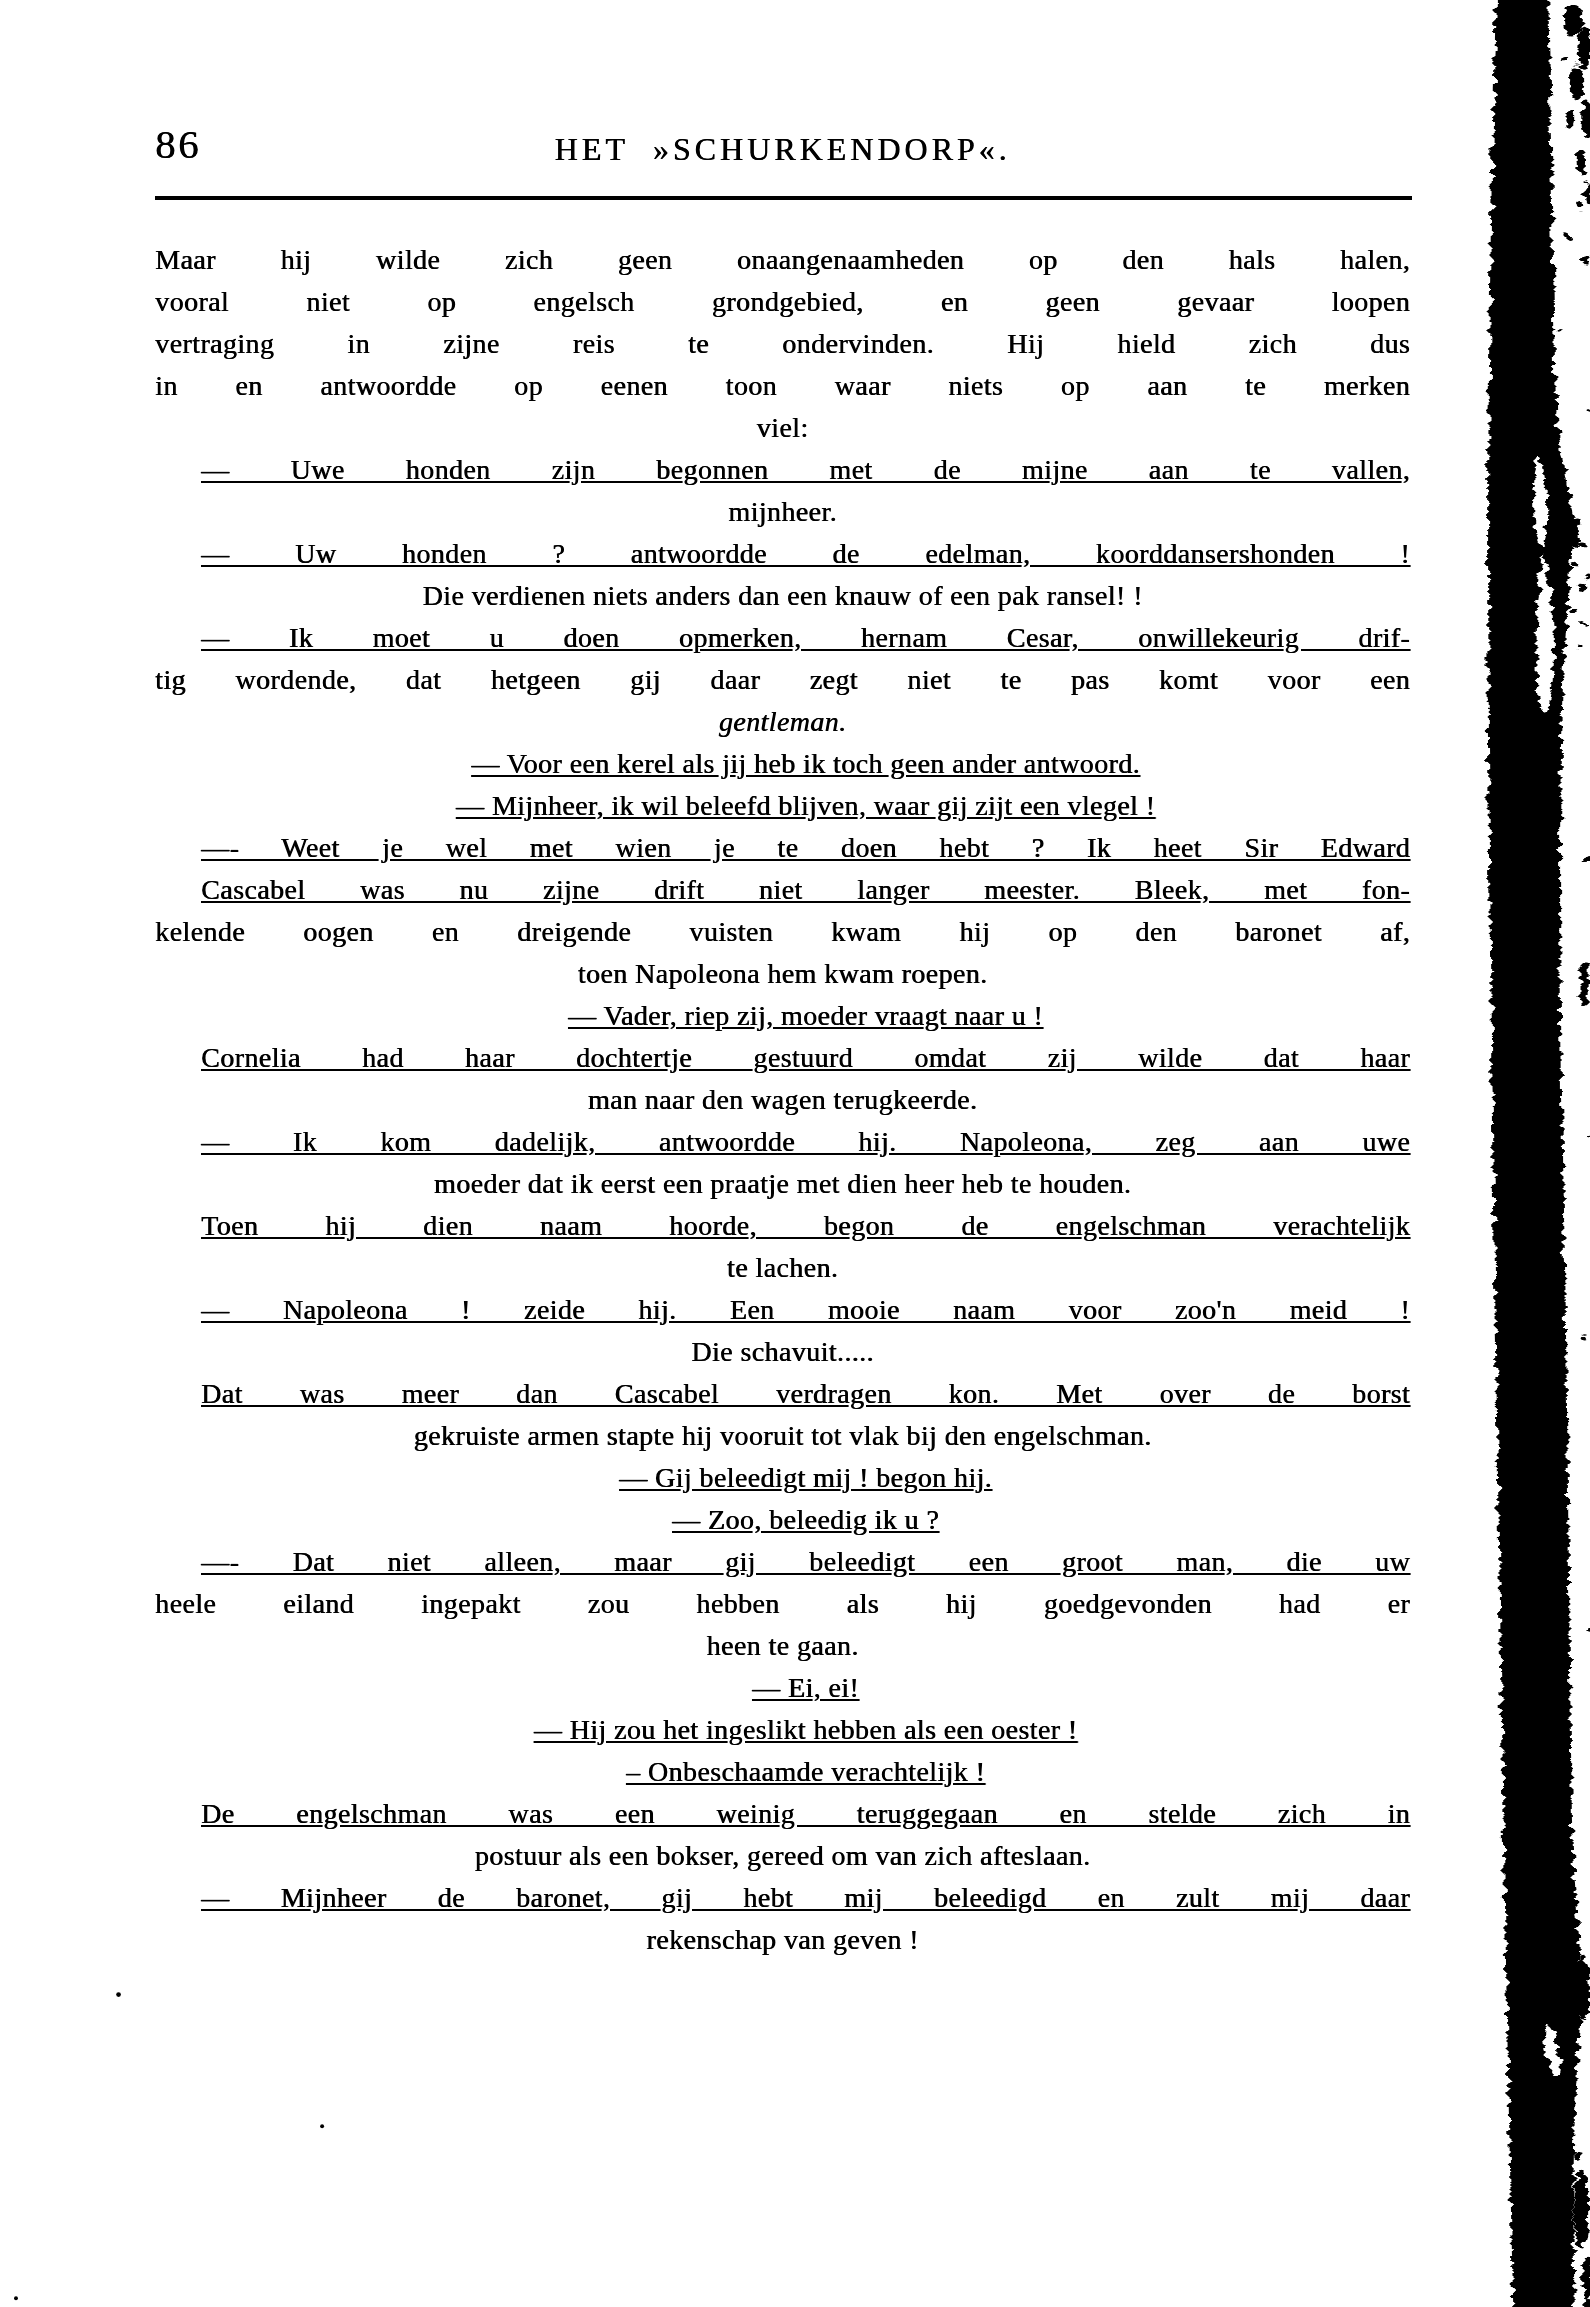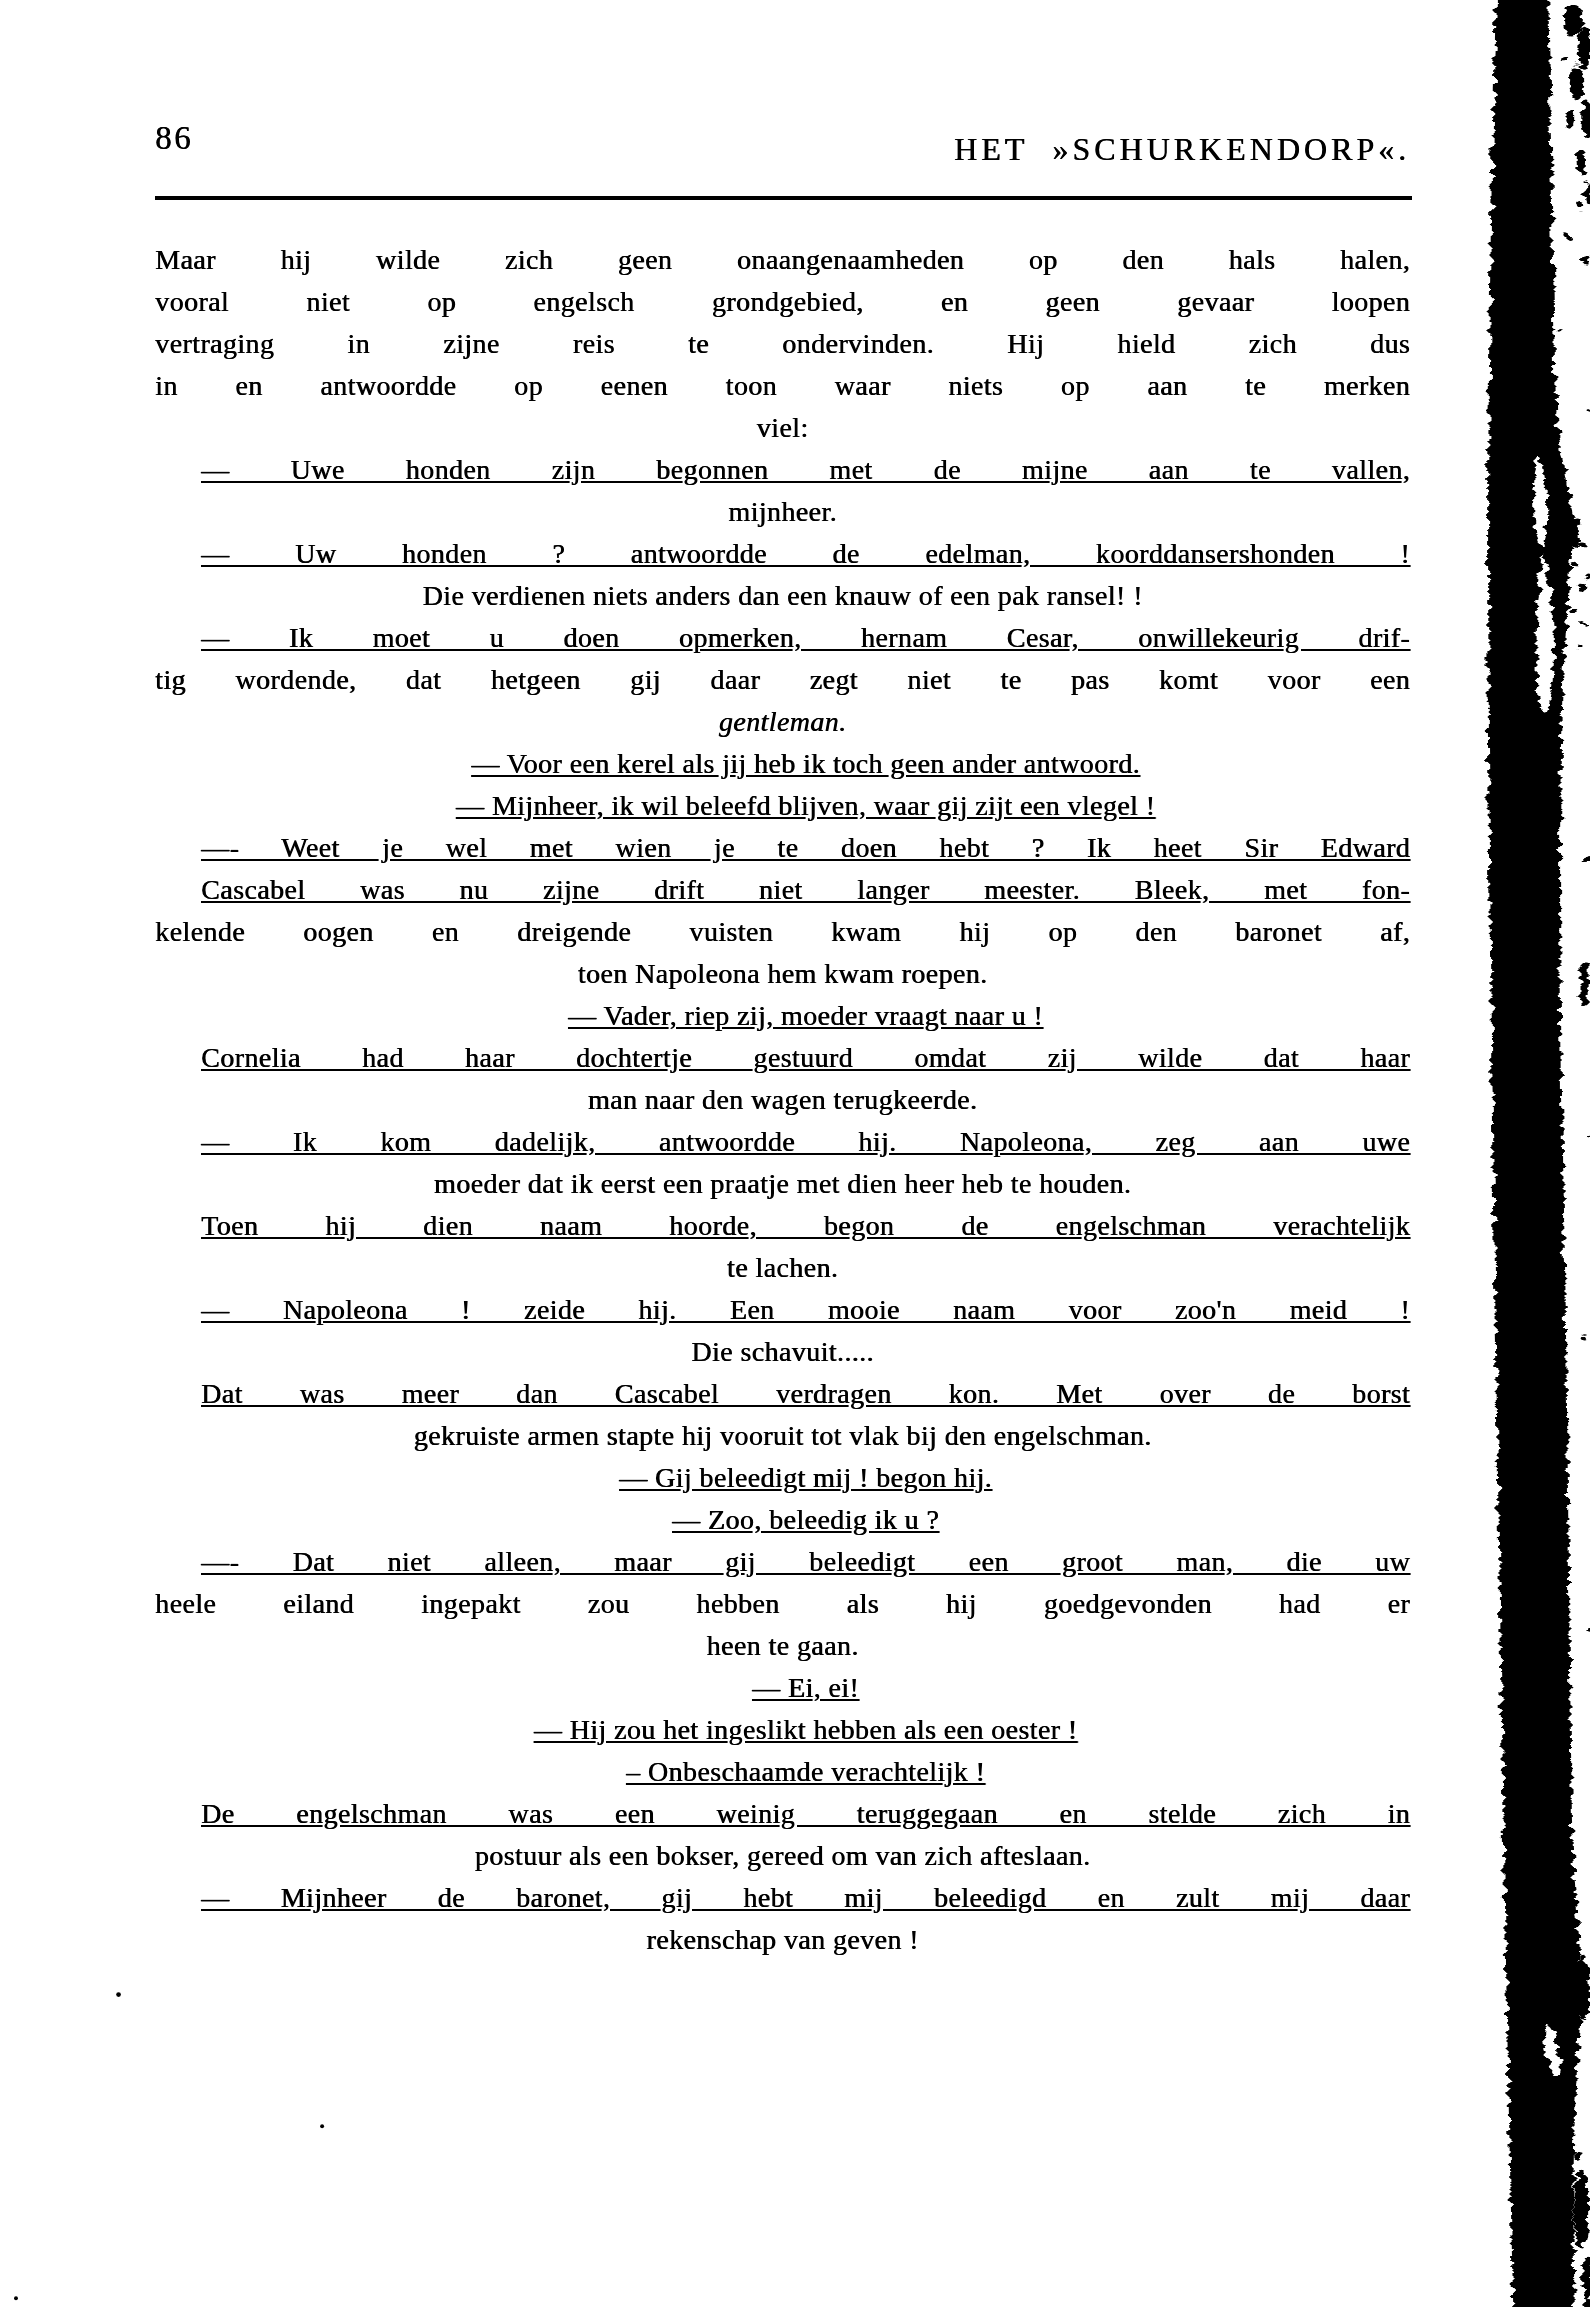--- a/index.html
+++ b/index.html
@@ -4,26 +4,26 @@
 <style>
   html,body{margin:0;padding:0;}
   body{
     width:1591px;height:2307px;position:relative;overflow:hidden;
     background:#ffffff;color:#000;
     font-family:"Liberation Serif","DejaVu Serif",serif;
   }
   .page{position:absolute;inset:0;}
   .page-number{
     position:absolute;left:155px;top:120px;
-    font-size:33px;letter-spacing:2.4px;
+    font-size:41px;letter-spacing:2.4px;
     text-shadow:0.6px 0 0 currentColor;
   }
   .running-header{
     position:absolute;left:155px;top:131px;width:1255px;
-    text-align:right;font-size:32px;letter-spacing:4px;word-spacing:12.6px;
+    text-align:center;font-size:32px;letter-spacing:4px;word-spacing:12.6px;
     white-space:nowrap;text-shadow:0.6px 0 0 currentColor;
   }
   .header-rule{
     position:absolute;left:155px;top:196px;width:1257px;height:4px;
     background:#000;
   }
   .body-text{
     position:absolute;left:155px;top:239px;width:1255px;
     font-size:28px;letter-spacing:0.4px;
     text-shadow:0.6px 0 0 currentColor;

